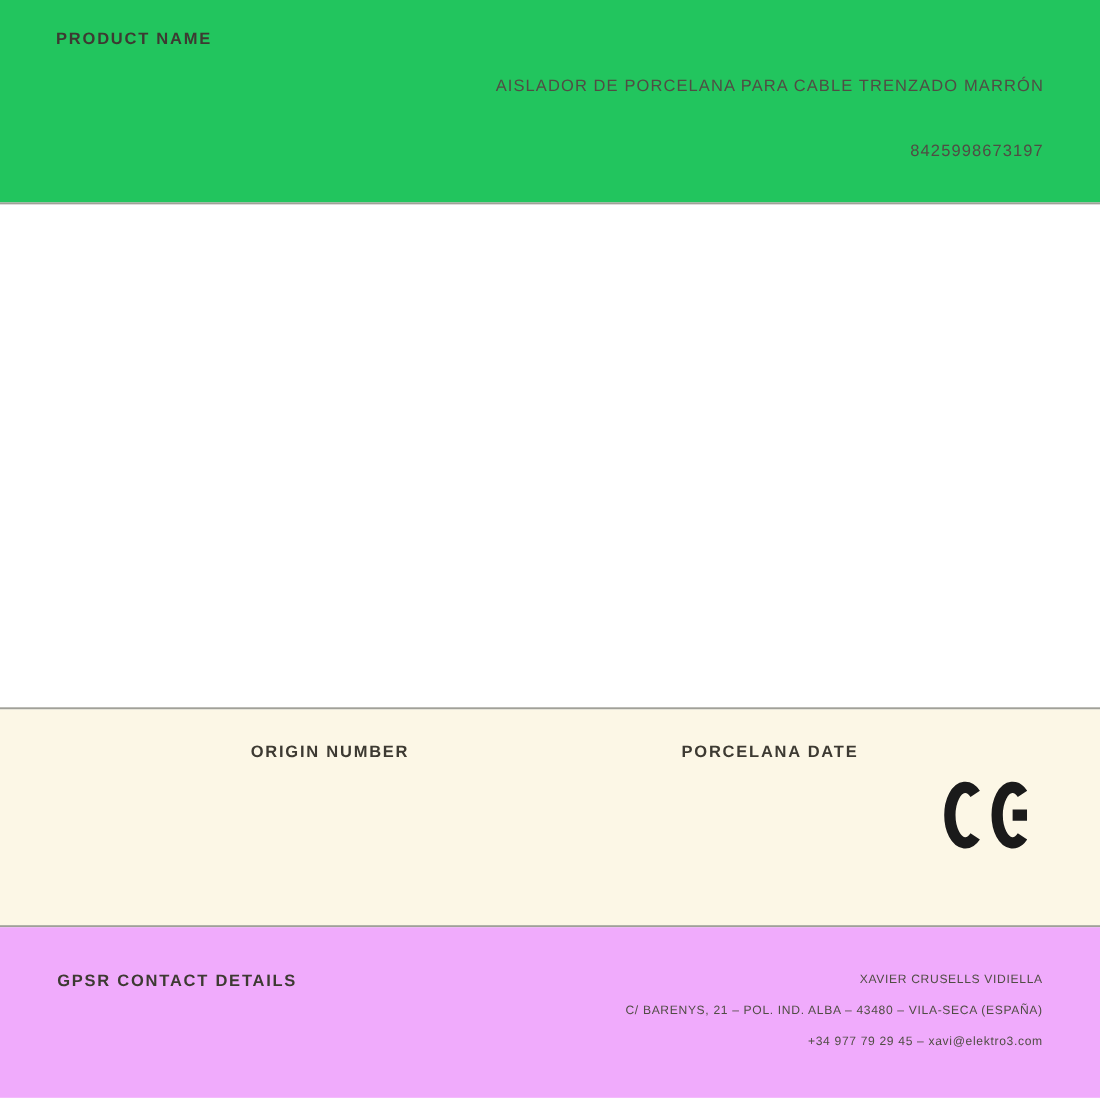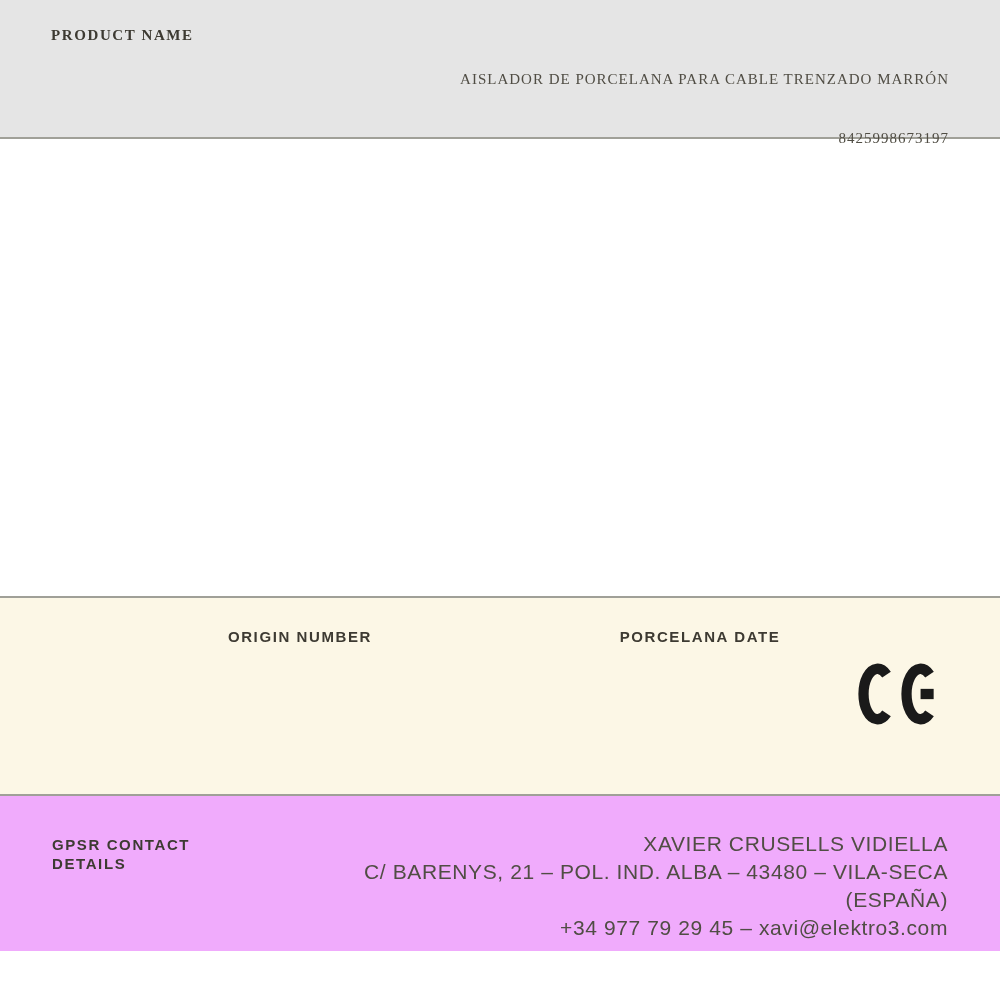--- a/index.html
+++ b/index.html
@@ -27,24 +27,23 @@
   .value {
     font-size: 15px;
     font-weight: normal;
     letter-spacing: 1px;
     color: #504d44;
     line-height: 18px;
   }
 
   
   .section-top {
-    height: 137px;
-    background: #e5e5e5;
+    height: 184px;
+    background: #22c55e;
     padding: 26px 51px 0 51px;
-    font-family: Liberation Serif, serif;
   }
   .section-top .value { margin-top: 25px; text-align: right; }
   .section-top .field-ean { margin-top: 41px; }
 
   
   .section-image {
     height: 457px;
     background: #ffffff;
   }
 
@@ -79,21 +78,21 @@
     height: 155px;
     background: #f0abfc;
     padding: 34px 52px 0 52px;
     display: flex;
     justify-content: space-between;
     align-items: flex-start;
   }
   .contact-label { margin-top: 5px; }
   .contact-lines {
     text-align: right;
-    font-size: 21px;
+    font-size: 11px;
     letter-spacing: 0.6px;
     line-height: 28px;
     color: #504d44;
   }
 </style>
 </head>
 <body>
 
 <div class="page">
 

